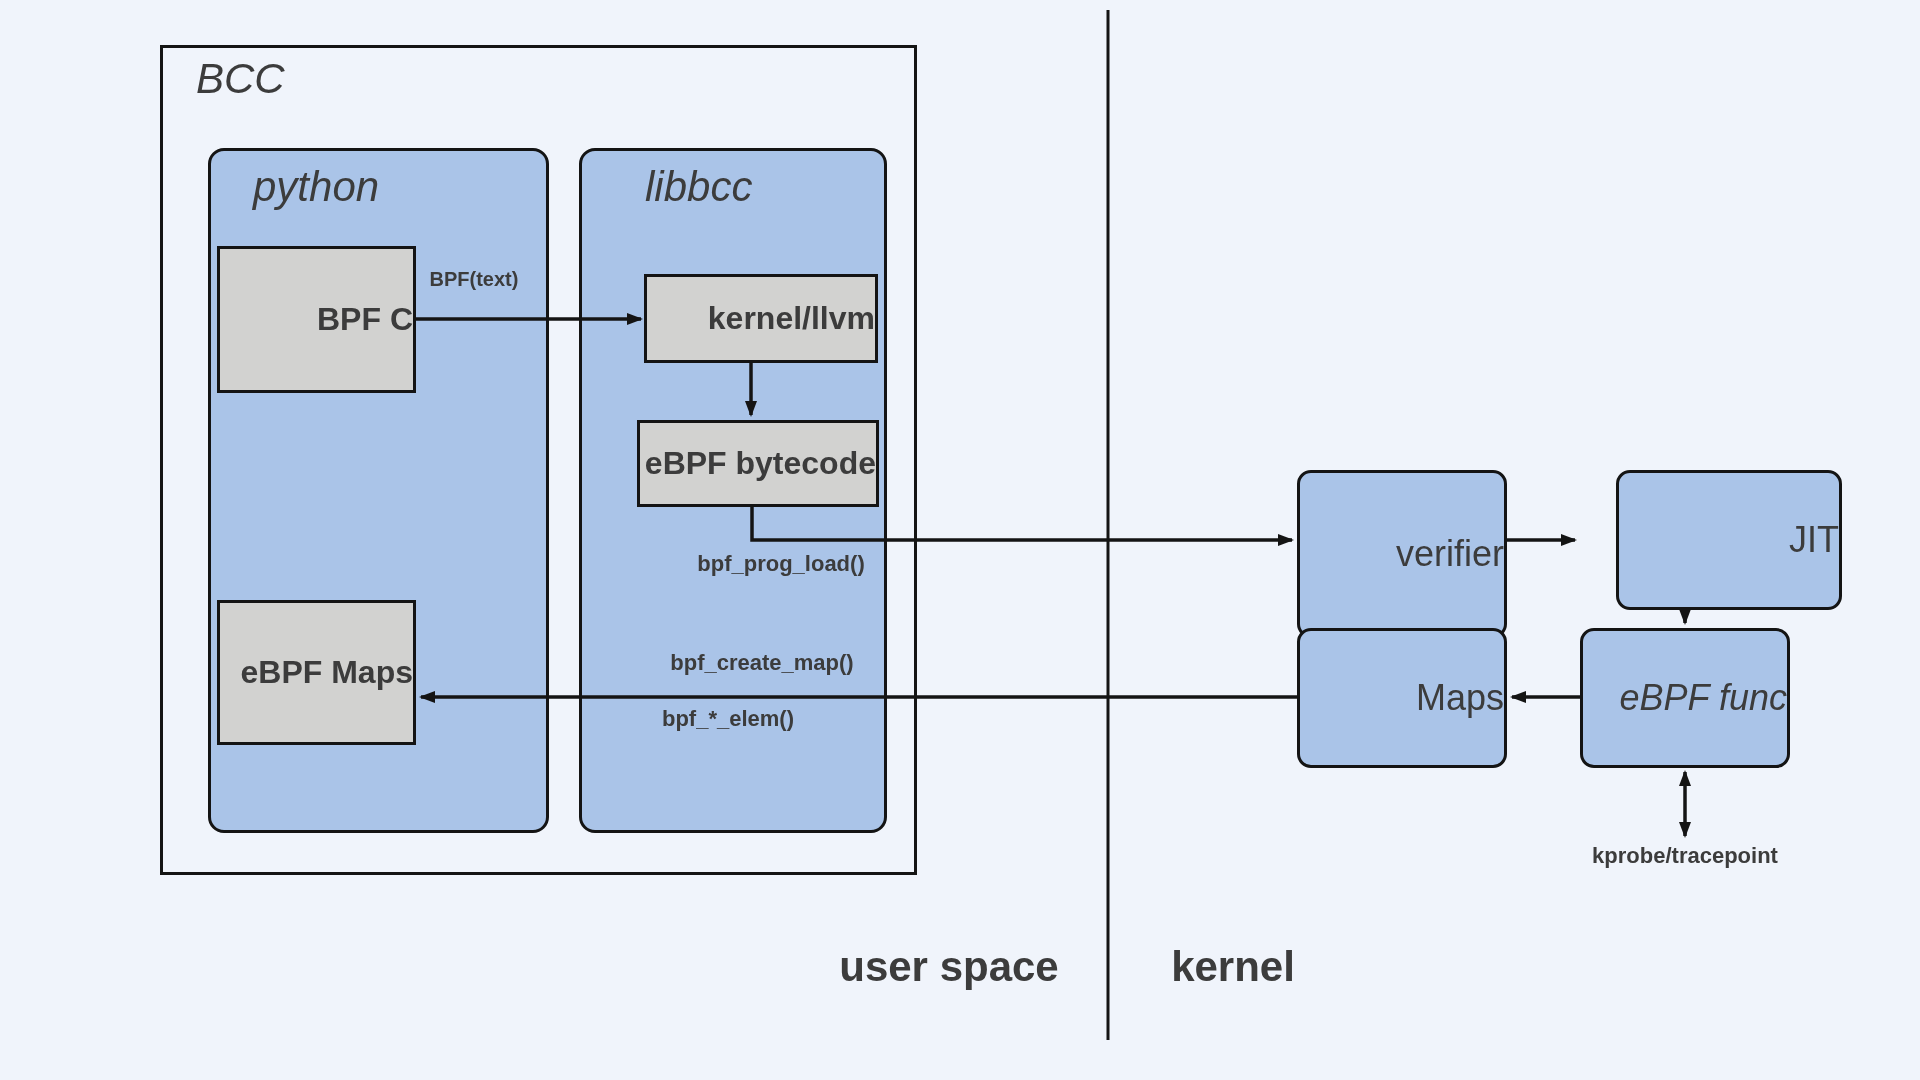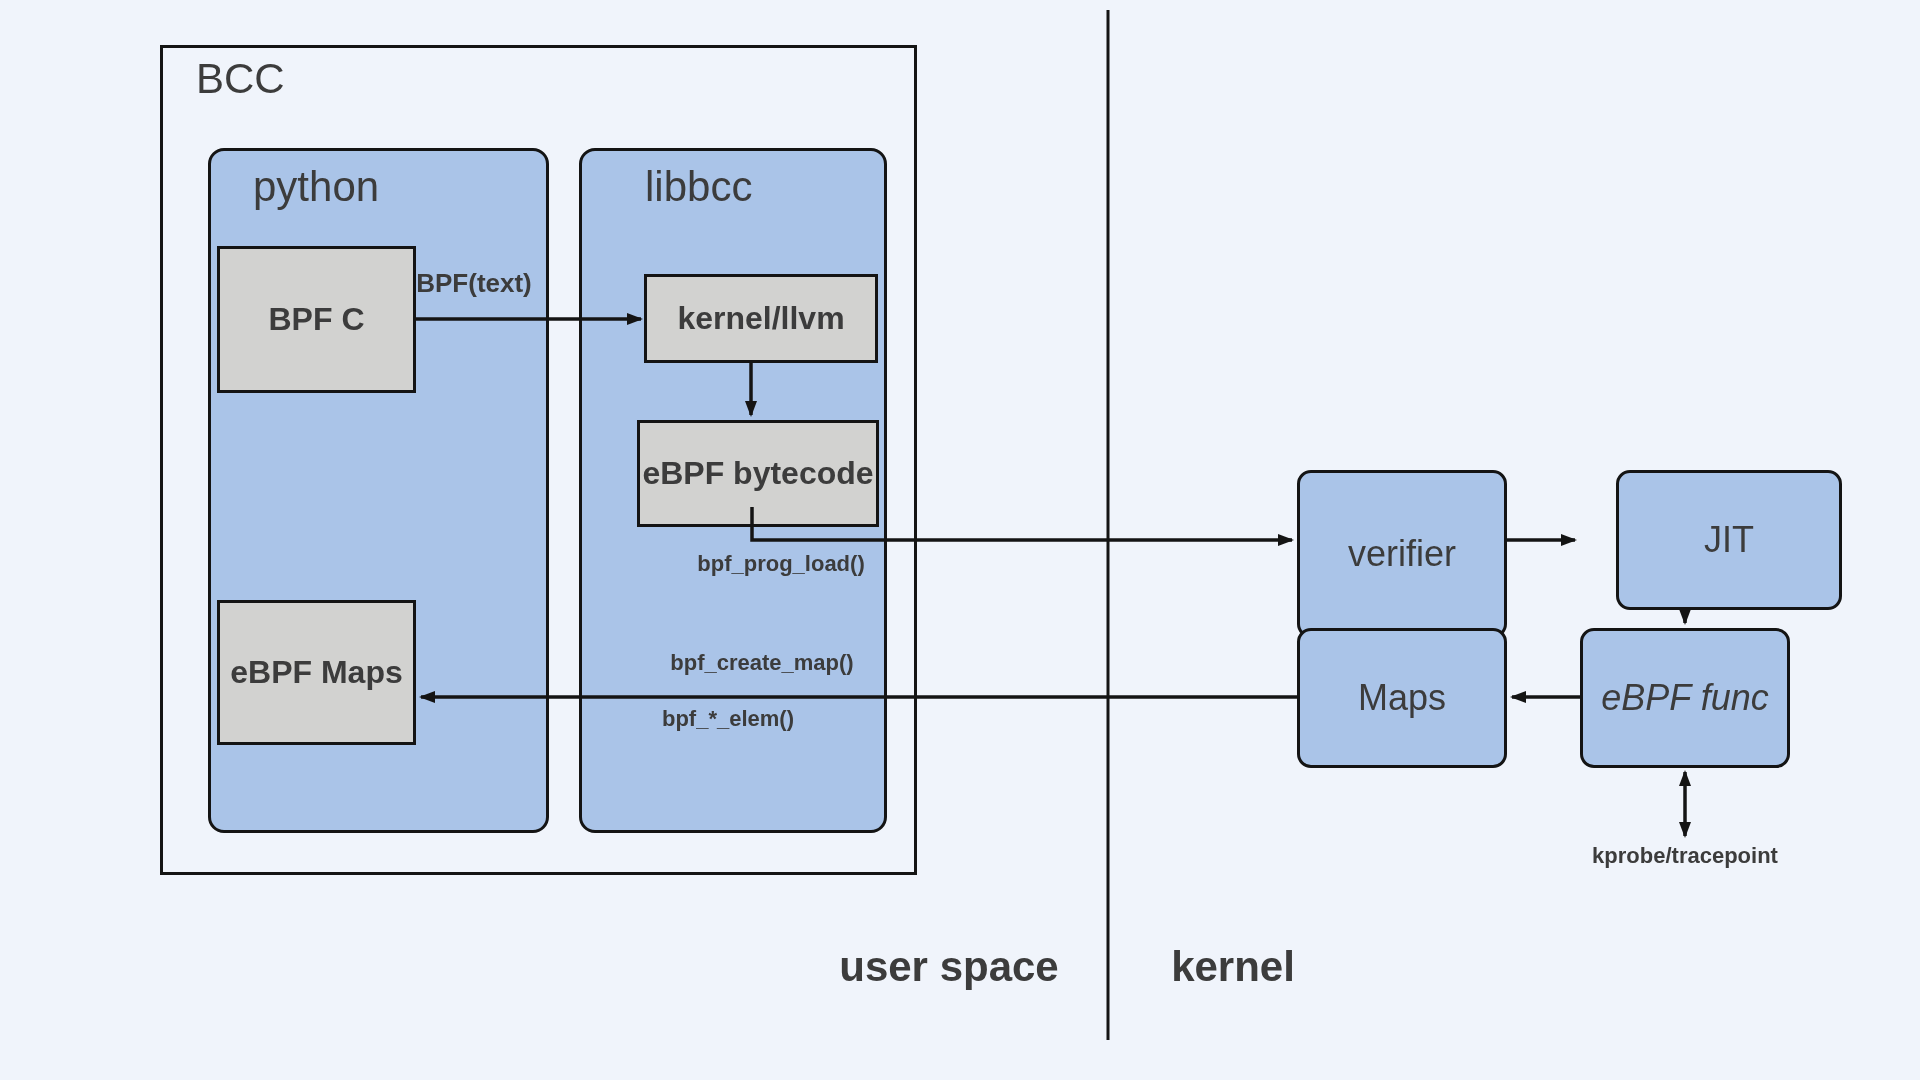--- a/index.html
+++ b/index.html
@@ -16,41 +16,42 @@
     font-family:"Liberation Sans","DejaVu Sans",sans-serif;
     color:var(--text-color);
     position:relative;
   }
   .abs{position:absolute;}
   .box{
     position:absolute;
     border:3px solid var(--line-color);
     display:flex;
     align-items:center;
-    justify-content:center;
+    justify-content:flex-end;
   }
   .group-box{
     background:var(--box-blue);
     border-radius:16px;
   }
   .gray-box{
     background:var(--box-gray);
     font-weight:bold;
     font-size:32px;
   }
   .kernel-box{
     background:var(--box-blue);
     border-radius:14px;
     font-size:36px;
   }
   .group-title{
     position:absolute;
     font-size:42px;
     color:var(--text-color);
     white-space:nowrap;
+    font-style:italic;
   }
   .fn-label{
     position:absolute;
     font-weight:bold;
     font-size:22px;
     text-align:center;
     white-space:nowrap;
     color:var(--text-color);
   }
   .zone-label{
@@ -94,21 +95,21 @@
 <div class="group-title" style="left:645px;top:163px;">libbcc</div>
 
 <div class="box gray-box" style="left:217px;top:246px;width:199px;height:147px;">
   <span>BPF C</span>
 </div>
 
 <div class="box gray-box" style="left:644px;top:274px;width:234px;height:89px;">
   <span>kernel/llvm</span>
 </div>
 
-<div class="box gray-box" style="left:637px;top:420px;width:242px;height:107px;">
+<div class="box gray-box" style="left:637px;top:420px;width:242px;height:87px;">
   <span>eBPF bytecode</span>
 </div>
 
 <div class="box gray-box" style="left:217px;top:600px;width:199px;height:145px;">
   <span>eBPF Maps</span>
 </div>
 
 <div class="box kernel-box" style="left:1297px;top:470px;width:210px;height:168px;">
   <span>verifier</span>
 </div>
@@ -144,21 +145,21 @@
 
   <path class="edge" d="M1685,610 L1685,623" marker-end="url(#ah)"></path>
 
   <path class="edge" d="M1580,697 L1512,697" marker-end="url(#ah)"></path>
 
   <path class="edge" d="M1297,697 L421,697" marker-end="url(#ah)"></path>
 
   <path class="edge" d="M1685,772 L1685,836" marker-start="url(#ah)" marker-end="url(#ah)"></path>
 </svg>
 
-<div class="fn-label" style="left:408px;top:268px;width:132px;font-size:26px;">BPF(text)</div>
+<div class="fn-label" style="left:408px;top:268px;width:132px;font-size:20px;">BPF(text)</div>
 
 <div class="fn-label" style="left:631px;top:551px;width:300px;">bpf_prog_load()</div>
 
 <div class="fn-label" style="left:612px;top:650px;width:300px;">bpf_create_map()</div>
 
 <div class="fn-label" style="left:578px;top:706px;width:300px;">bpf_*_elem()</div>
 
 <div class="fn-label" style="left:1535px;top:843px;width:300px;">kprobe/tracepoint</div>
 
 <div class="zone-label" style="left:799px;top:943px;width:300px;">user space</div>

